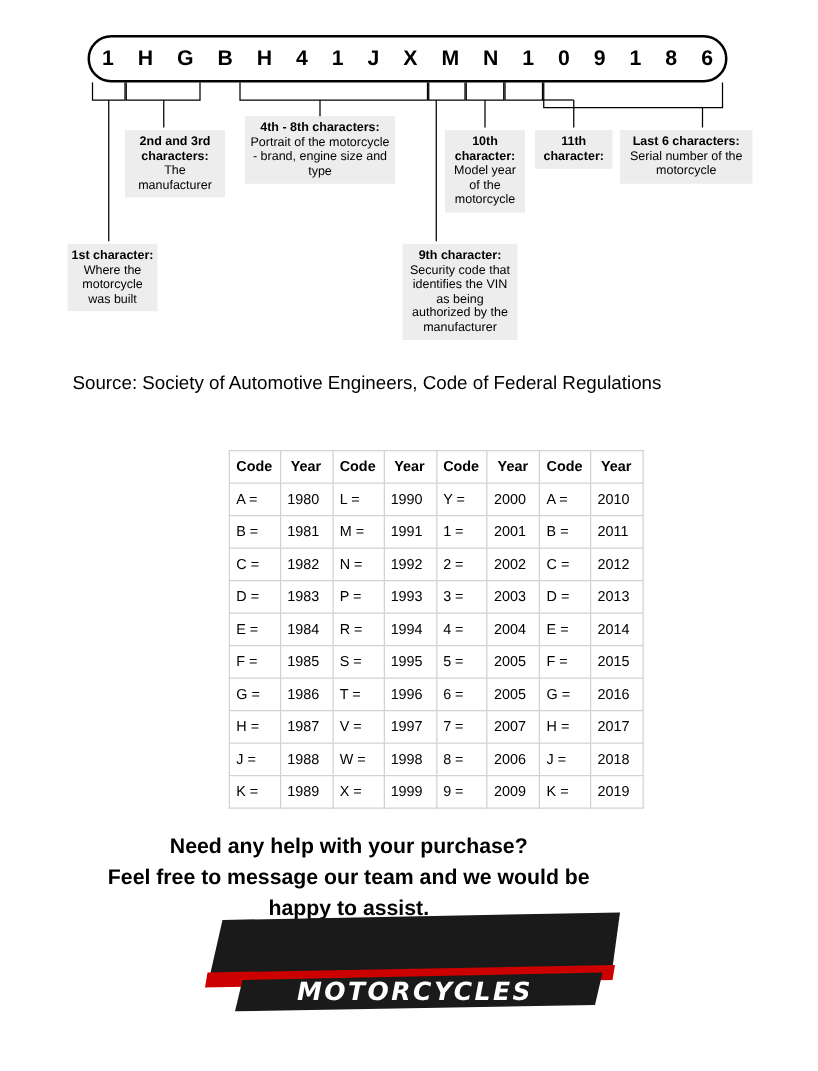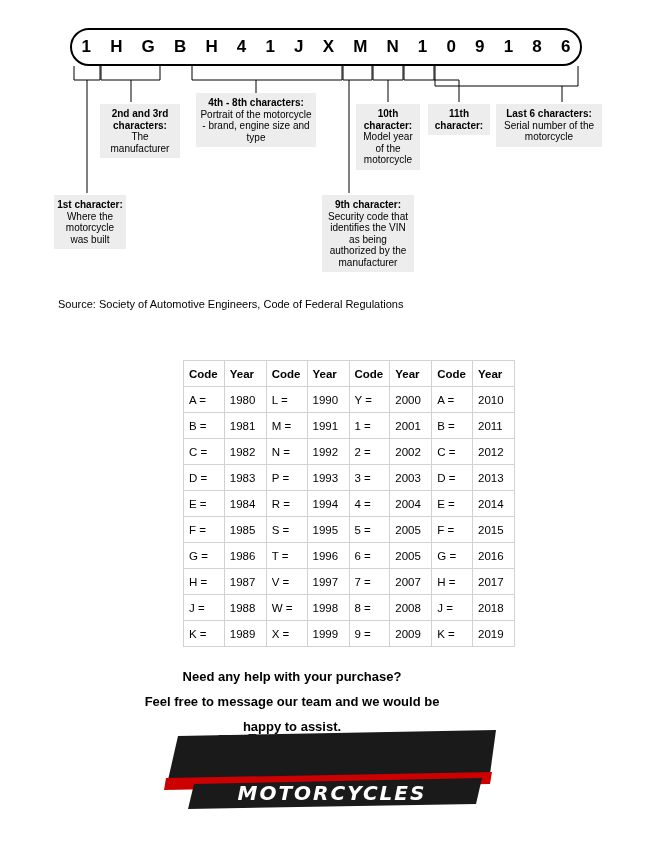--- a/index.html
+++ b/index.html
@@ -76,21 +76,21 @@
   #callout-9  { left: 302px; top: 195px; width: 92px; margin-left: 20px; }
   #callout-10 { left: 356px; top: 104px; width: 64px; }
   #callout-11 { left: 428px; top: 104px; width: 62px; }
   #callout-last { left: 496px; top: 104px; width: 106px; }
 
   
   #source-line {
     position: absolute;
     left: 58px;
     top: 298px;
-    font-size: 11px;
+    font-size: 15px;
     color: #000;
   }
 
   
   #year-table-wrap {
     position: absolute;
     left: 183px;
     top: 360px;
   }
   table#year-table {
@@ -101,35 +101,35 @@
   table#year-table td {
     border: 1px solid #d2d2d2;
     padding: 4px 6px 4px 5px;
     text-align: left;
     white-space: nowrap;
     height: 17px;
   }
   table#year-table th {
     font-weight: bold;
     font-size: 11.5px;
+    text-align: center;
   }
   table#year-table td.code { width: 26px; }
   table#year-table td.year { width: 30px; }
 
   
   #help-text {
     position: absolute;
     left: 0;
     top: 664px;
     width: 558px;
     text-align: center;
-    font-size: 13px;
+    font-size: 17px;
     font-weight: bold;
     line-height: 25px;
-    padding-left: 13px;
   }
 
   
   #logo {
     position: absolute;
     left: 160px;
     top: 728px;
     width: 340px;
     height: 82px;
   }
@@ -334,21 +334,21 @@
         <td class="year">2007</td>
         <td class="code">H =</td>
         <td class="year">2017</td>
       </tr>
       <tr>
         <td class="code">J =</td>
         <td class="year">1988</td>
         <td class="code">W =</td>
         <td class="year">1998</td>
         <td class="code">8 =</td>
-        <td class="year">2008</td>
+        <td class="year">2006</td>
         <td class="code">J =</td>
         <td class="year">2018</td>
       </tr>
       <tr>
         <td class="code">K =</td>
         <td class="year">1989</td>
         <td class="code">X =</td>
         <td class="year">1999</td>
         <td class="code">9 =</td>
         <td class="year">2009</td>

